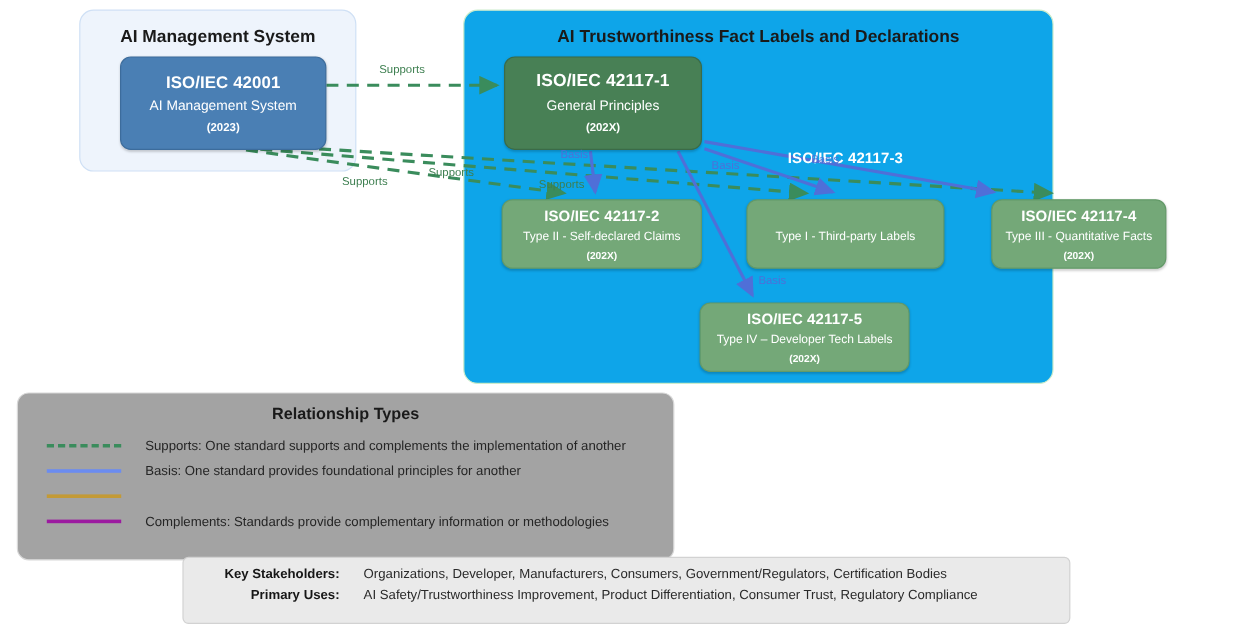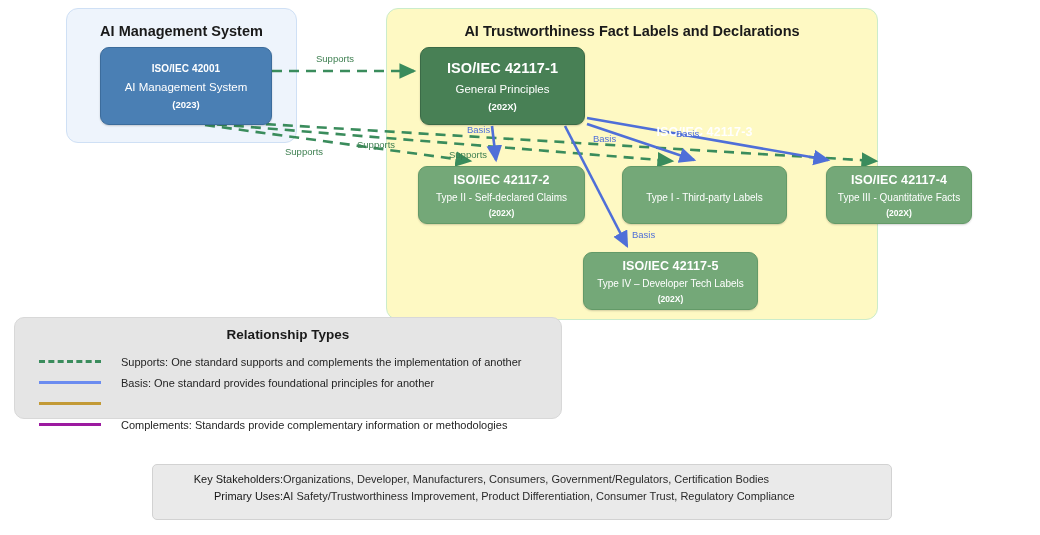--- a/index.html
+++ b/index.html
@@ -18,41 +18,41 @@
     position:absolute;left:0;right:0;text-align:center;
     font-weight:bold;color:#1a1a1a;
   }
   #panel-ams{
     left:66px;top:8px;width:231px;height:135px;
     background:#eef4fc;border:1.3px solid #cfe0f5;
   }
   #panel-ams .panel-title{top:14px;font-size:14.5px;}
   #panel-labels{
     left:386px;top:8px;width:492px;height:312px;
-    background:#fef9c3;border:1.3px solid #cbeccb;
+    background:#0ea5e9;border:1.3px solid #cbeccb;
   }
   #panel-labels .panel-title{top:14px;font-size:14.5px;}
 
   
   .node{
     position:absolute;border-radius:9px;box-sizing:border-box;
     display:flex;flex-direction:column;align-items:center;justify-content:center;
     color:#ffffff;text-align:center;z-index:6;
     box-shadow:0 1px 2px rgba(0,0,0,.18);
   }
   .node .n-title{font-weight:bold;letter-spacing:.1px;}
   .node .n-sub{font-weight:normal;}
   .node .n-year{font-weight:bold;}
 
   .node-blue{background:#4a7fb4;border:1.4px solid #3c6c9c;}
   .node-darkgreen{background:#488055;border:1.4px solid #3b6b47;}
   .node-green{background:#74a878;border:1.4px solid #639a68;}
 
   #node-42001{left:100px;top:47px;width:172px;height:78px;}
-  #node-42001 .n-title{font-size:10px;margin-bottom:7px;}
+  #node-42001 .n-title{font-size:14px;margin-bottom:7px;}
   #node-42001 .n-sub{font-size:11.5px;margin-bottom:6px;}
   #node-42001 .n-year{font-size:9.5px;}
 
   #node-42117-1{left:420px;top:47px;width:165px;height:78px;}
   #node-42117-1 .n-title{font-size:14.5px;margin-bottom:7px;}
   #node-42117-1 .n-sub{font-size:11.5px;margin-bottom:6px;}
   #node-42117-1 .n-year{font-size:9.5px;}
 
   #node-42117-2{left:418px;top:166px;width:167px;height:58px;}
   #node-42117-3{left:622px;top:166px;width:165px;height:58px;gap:48px;}
@@ -68,22 +68,22 @@
   
   #edges{position:absolute;left:0;top:0;width:1040px;height:535px;z-index:4;}
   .edge-label{
     position:absolute;z-index:7;font-size:9.5px;white-space:nowrap;
   }
   .lbl-supports{color:#3d7f50;}
   .lbl-basis{color:#4f6fd8;}
 
   
   #legend{
-    position:absolute;left:14px;top:317px;width:548px;height:102px;
-    background:#e5e5e5;border:1.2px solid #d8d8d8;border-radius:10px;
+    position:absolute;left:14px;top:327px;width:548px;height:140px;
+    background:#a3a3a3;border:1.2px solid #d8d8d8;border-radius:10px;
     box-sizing:border-box;
   }
   #legend .legend-title{
     text-align:center;font-weight:bold;font-size:13.5px;color:#1a1a1a;
     margin-top:9px;
   }
   .legend-rows{margin-top:9px;}
   .legend-row{display:flex;align-items:center;height:21px;padding-left:24px;}
   .legend-swatch{width:62px;height:3px;flex:0 0 62px;margin-right:20px;}
   .legend-swatch.dashed{
@@ -93,22 +93,22 @@
   .legend-text{font-size:11px;color:#252525;}
 
   
   #info{
     position:absolute;left:152px;top:464px;width:740px;height:56px;
     background:#eaeaea;border:1.2px solid #d2d2d2;border-radius:5px;
     box-sizing:border-box;padding-top:8px;
   }
   .info-row{display:flex;align-items:baseline;margin-bottom:5px;}
   .info-label{
-    font-weight:normal;font-size:11px;color:#161616;
-    width:130px;text-align:right;flex:0 0 130px;margin-right:0;
+    font-weight:bold;font-size:11px;color:#161616;
+    width:130px;text-align:right;flex:0 0 130px;margin-right:20px;
   }
   .info-value{font-size:11px;color:#2a2a2a;}
 </style>
 </head>
 <body>
 
 <div id="root">
 
   <svg id="edges" viewBox="0 0 1040 535">
     <defs>

